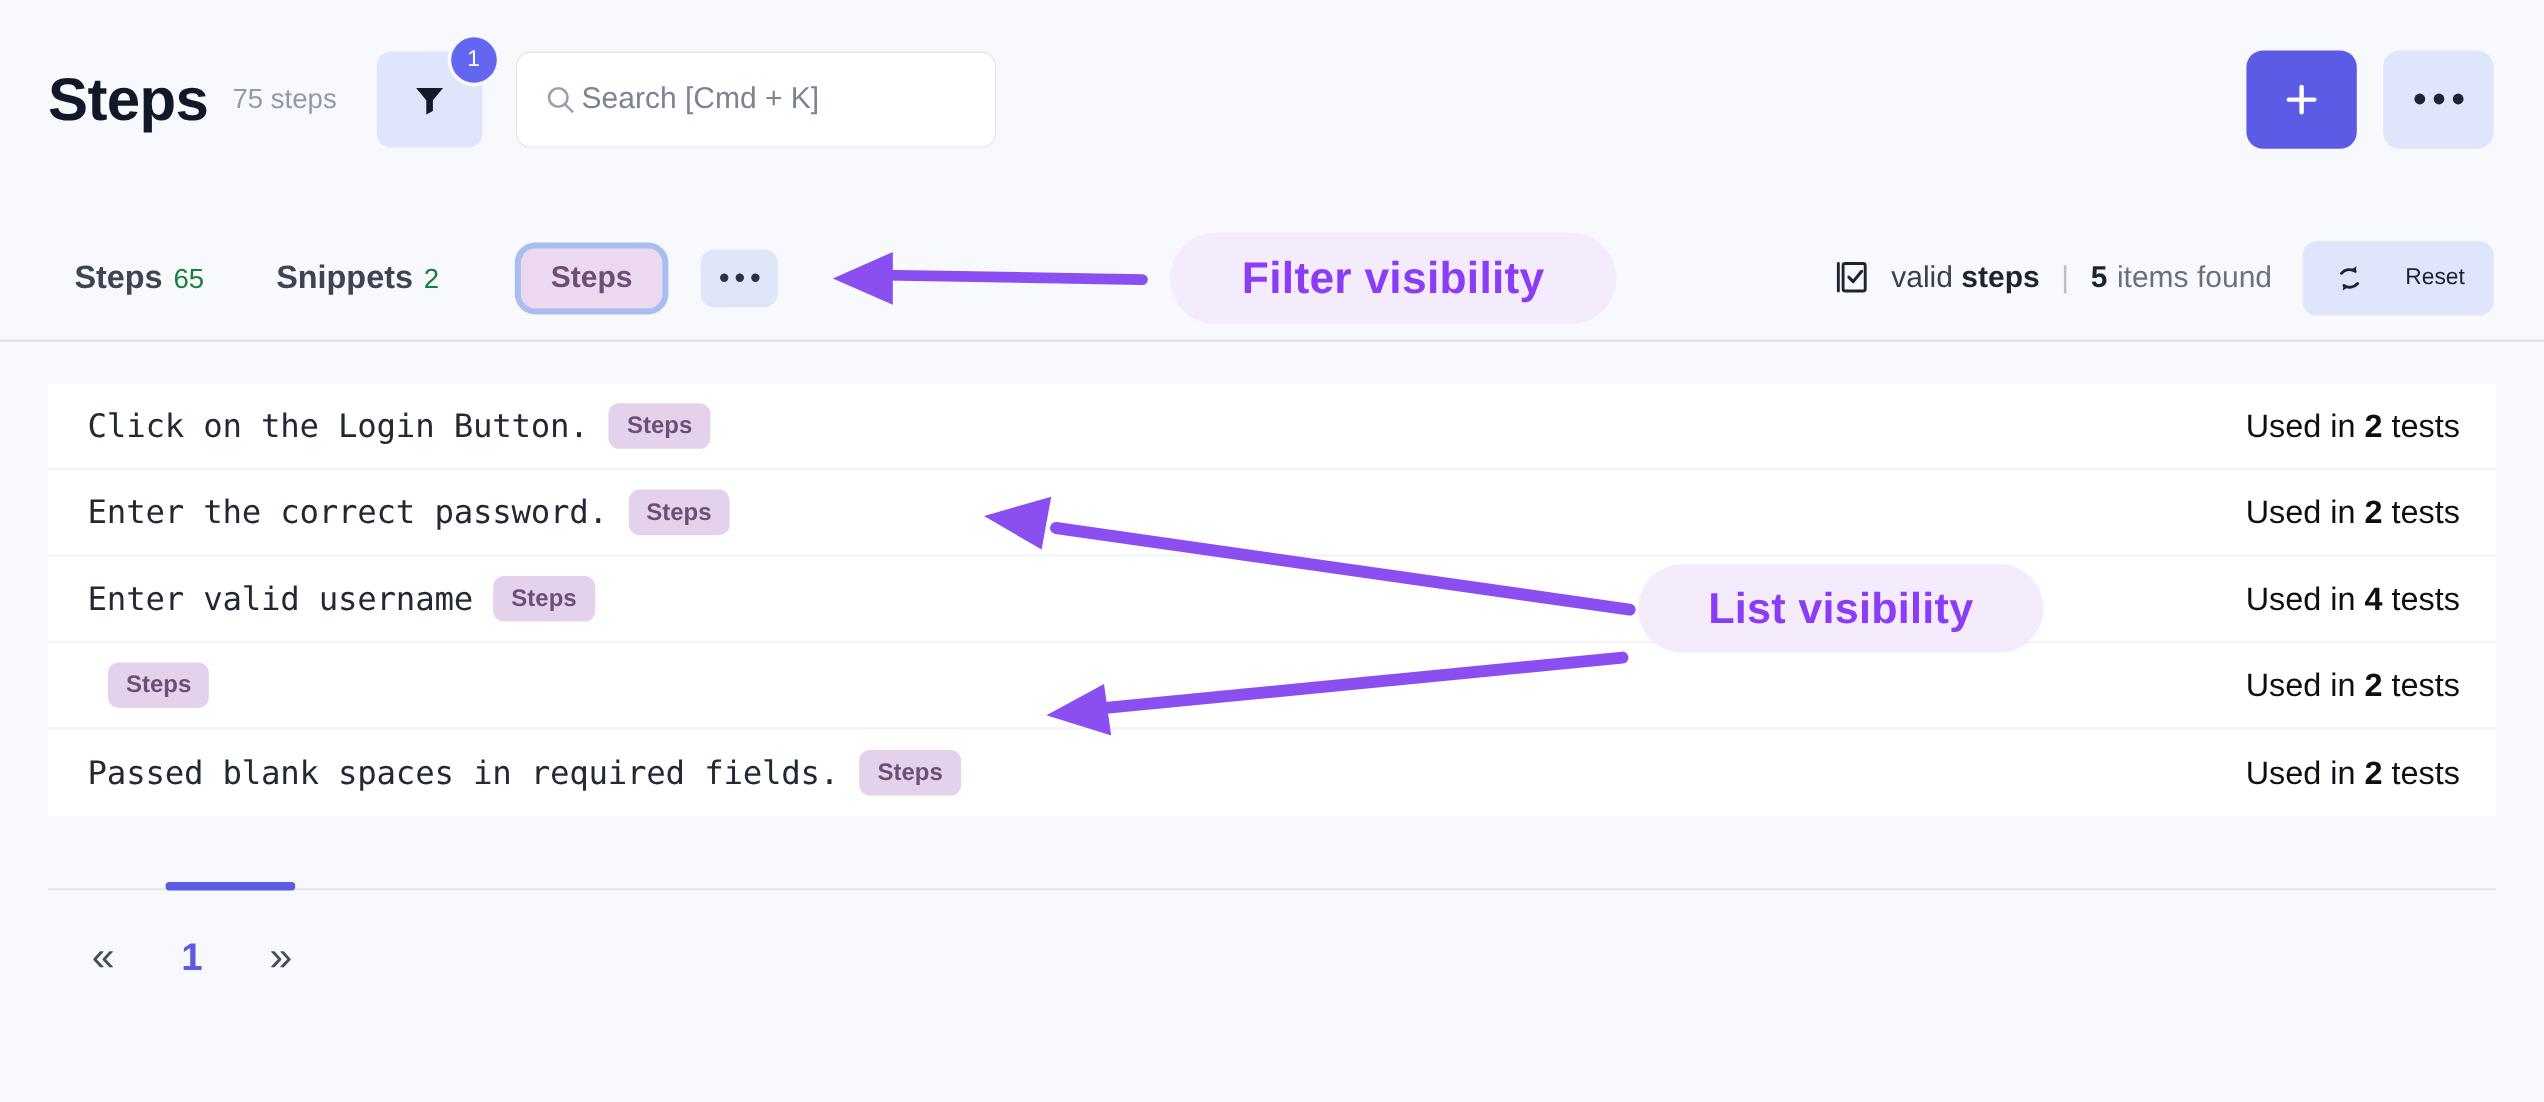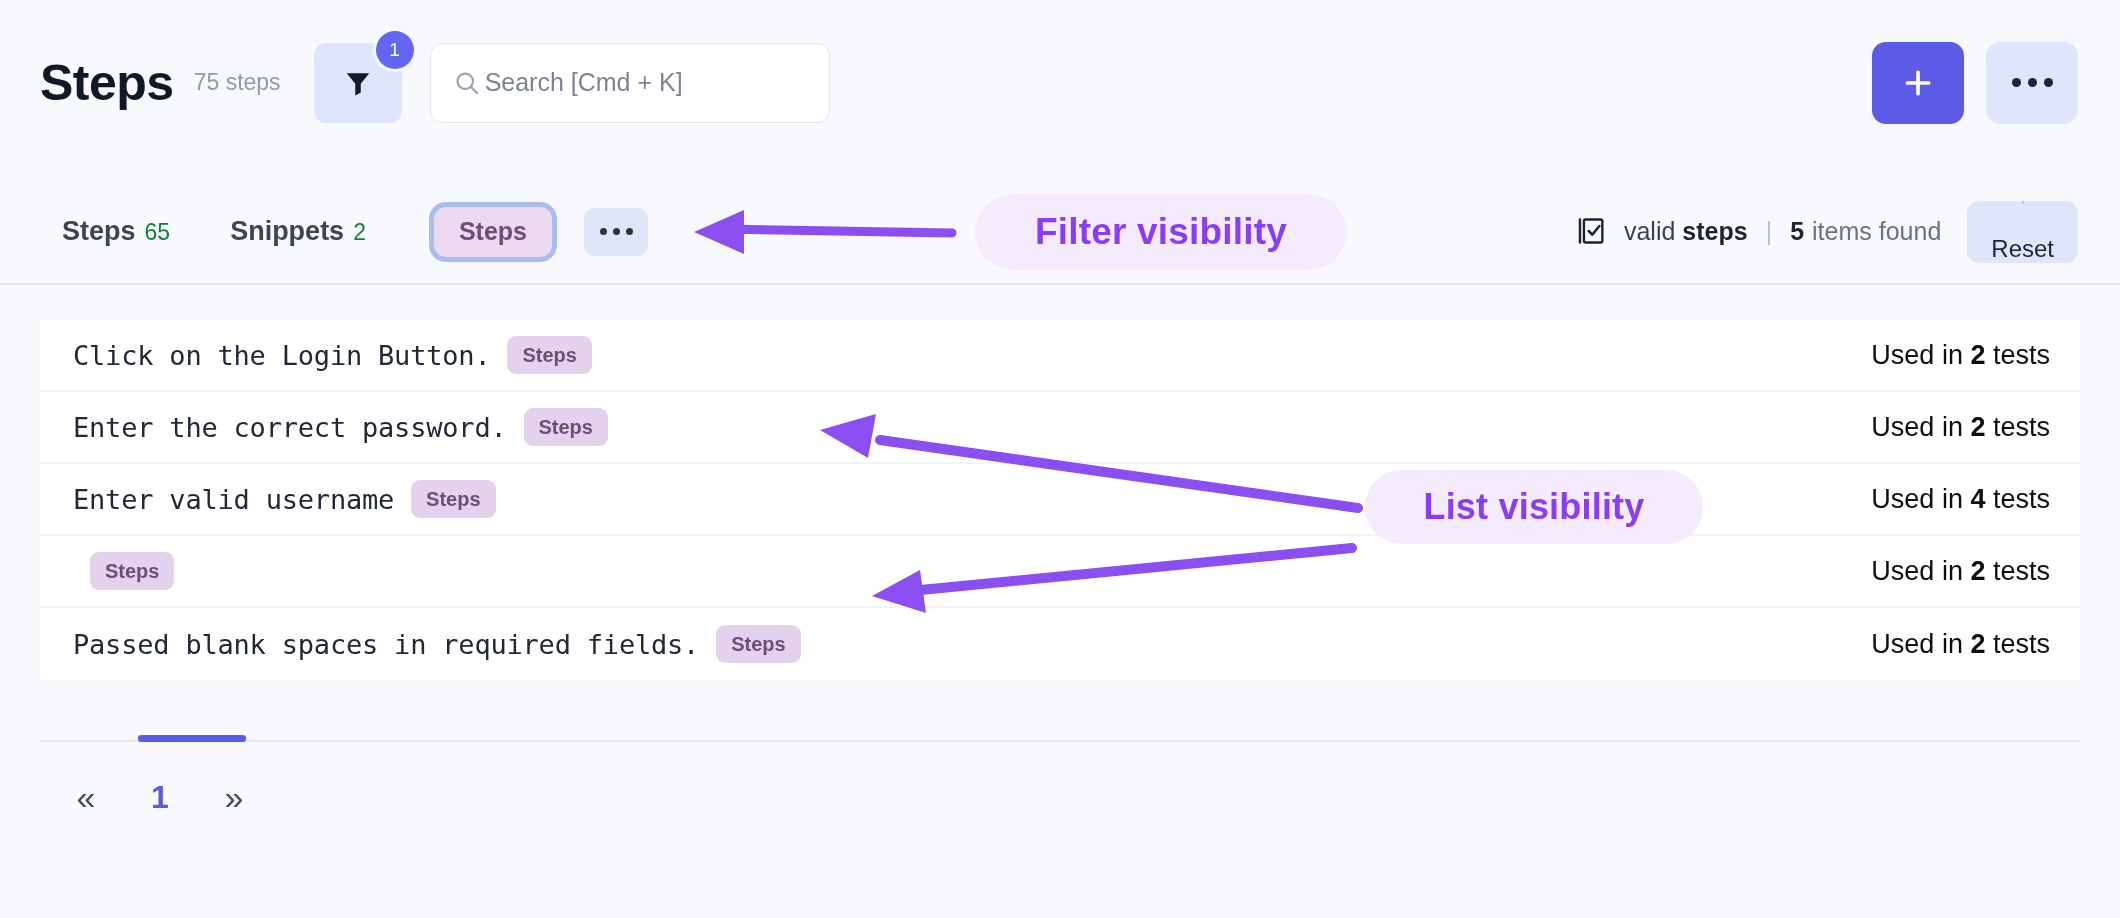--- a/index.html
+++ b/index.html
@@ -95,23 +95,22 @@
   .label-group { display: flex; align-items: center; gap: 16px; font-size: 25px; color: #2a2f3f; }
   .label-steps-text { color: #3a4052; }
   .label-steps-text b { font-weight: 700; color: #1d2333; }
   .sep { color: #b9bfcc; margin: 0 18px; font-size: 25px; }
   .found { font-size: 25px; color: #3a4052; }
   .found b { font-weight: 700; color: #1d2333; }
   .found span.unit { color: #6b7183; margin-left: 8px; }
   .btn-reset {
     margin-left: 26px; height: 62px; padding: 0 24px; border-radius: 12px;
     background: #dfe5fb; display: flex; align-items: center; gap: 31px;
-    font-size: 24px; color: #1d2333; border: none; cursor: pointer;
+    font-size: 19px; color: #1d2333; border: none; cursor: pointer;
     font-family: "Liberation Sans", sans-serif;
-    flex-direction: column;
   }
 
   .divider {
     position: absolute; left: 0; top: 283px; width: 2120px; height: 2px; background: #e3e6ec;
   }
 
   
   .list {
     position: absolute; left: 40px; top: 320px; width: 2040px;
   }

